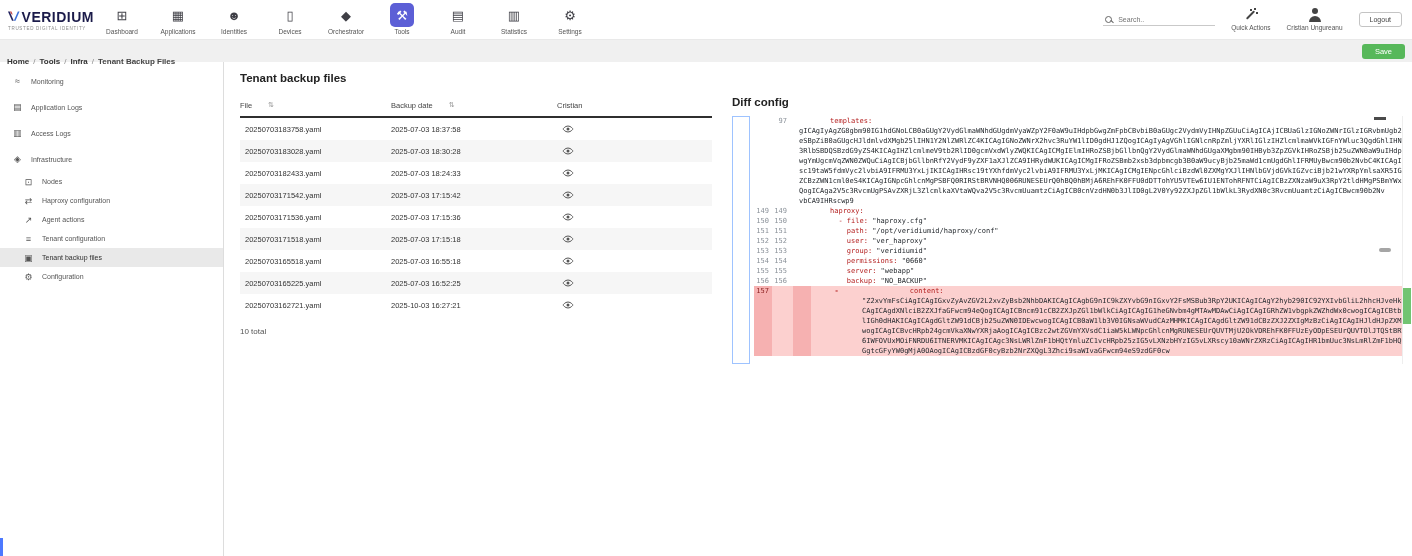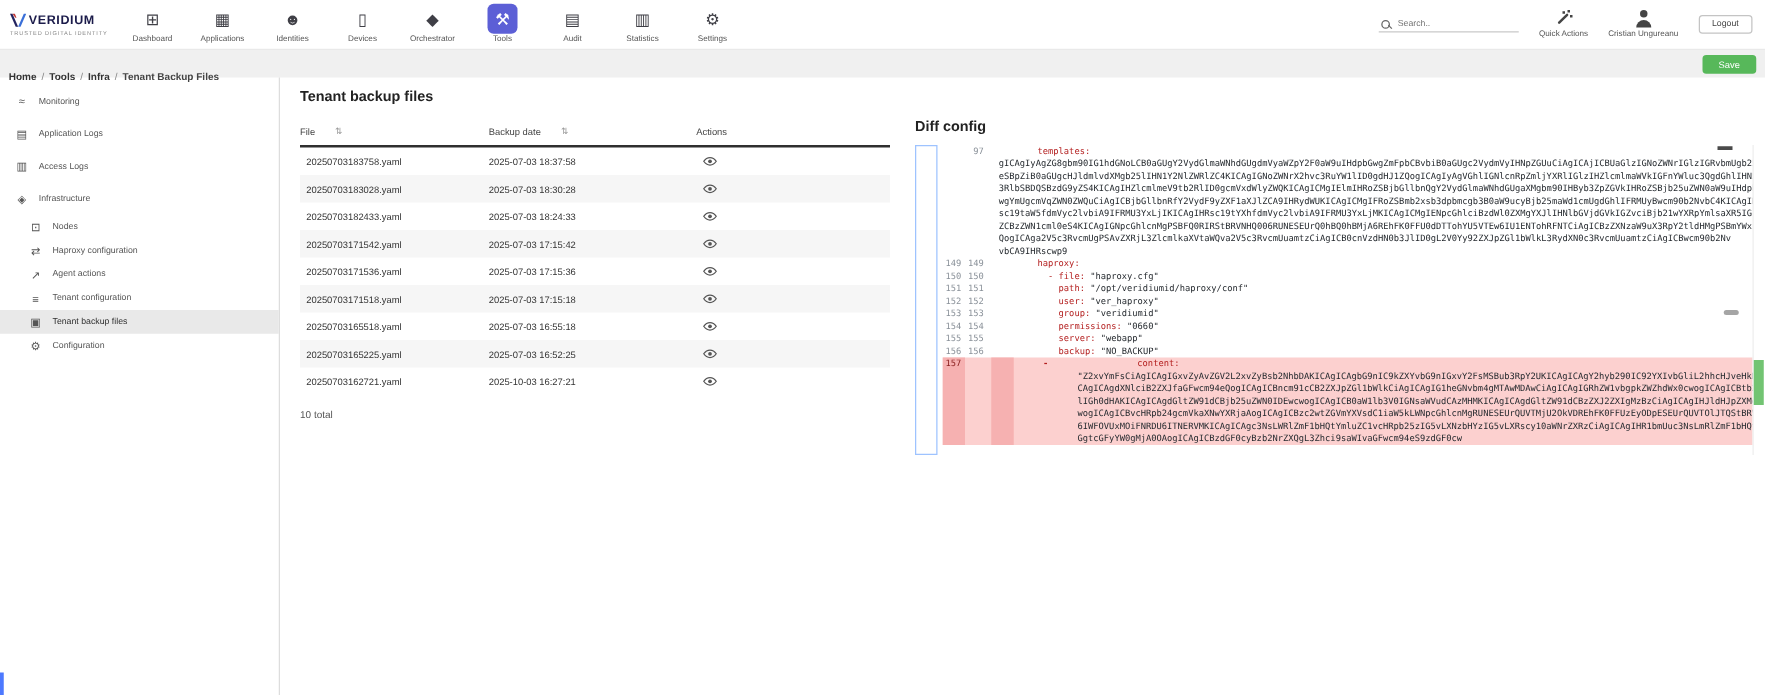--- a/index.html
+++ b/index.html
@@ -5,21 +5,21 @@
   * { margin:0; padding:0; box-sizing:border-box; }
   html,body { width:1412px; height:556px; overflow:hidden; background:#fff;
               font-family:"Liberation Sans", sans-serif; }
   .page { position:relative; width:1412px; height:556px; background:#fff; }
 
   
   .topbar { display:flex; align-items:stretch; height:40px; background:#fff;
             border-bottom:1px solid #e9e9e9; padding:0 4px; }
   .logo { width:90px; display:flex; flex-direction:column; justify-content:center; padding-left:4px; }
   .logo-row { display:flex; align-items:center; gap:2px; }
-  .logo-text { font-size:10px; font-weight:bold; color:#1b1b4a; letter-spacing:0.5px; }
+  .logo-text { font-size:14px; font-weight:bold; color:#1b1b4a; letter-spacing:0.5px; }
   .logo-tag { font-size:4.5px; color:#8a8a8a; letter-spacing:0.7px; margin-top:1px; }
   .nav { display:flex; }
   .nav-item { width:56px; display:flex; flex-direction:column; align-items:center;
               padding-top:3px; cursor:pointer; }
   .nav-icon-box { width:24px; height:24px; display:flex; align-items:center; justify-content:center;
                   font-size:13px; color:#3f3f46; border-radius:5px; }
   .nav-item.active .nav-icon-box { background:#5c5fd6; color:#fff; }
   .nav-label { font-size:6.5px; color:#555; margin-top:1px; white-space:nowrap; }
 
   .top-right { margin-left:auto; display:flex; align-items:center; gap:16px; padding-right:6px; }
@@ -301,21 +301,21 @@
               <span>File</span>
               <span class="sort">⇅</span>
             </span>
 
             <span class="th sortable">
               <span>Backup date</span>
               <span class="sort">⇅</span>
             </span>
 
             <span class="th">
-              <span>Actions</span>
+              <span>Cristian</span>
 
             </span>
 
         </div>
         <div class="tbl-body">
 
             <div class="tbl-row">
               <span class="cell">20250703183758.yaml</span>
               <span class="cell">2025-07-03 18:37:58</span>
               <button class="eye-btn">

